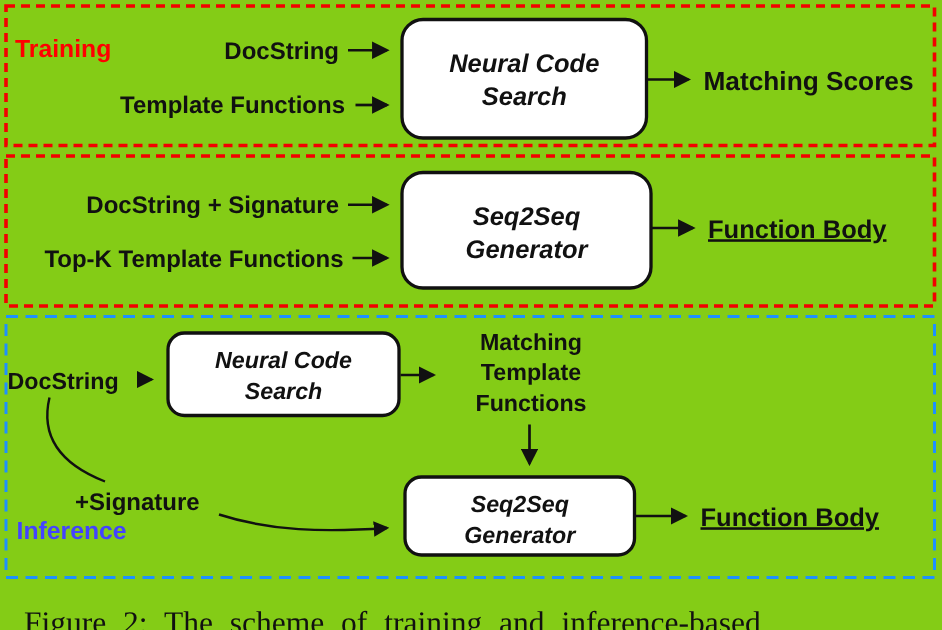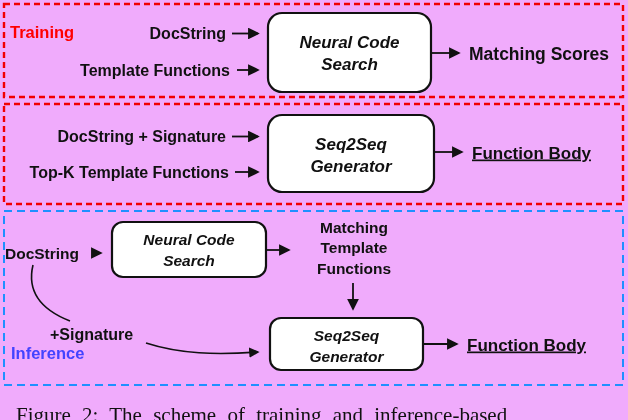--- a/index.html
+++ b/index.html
@@ -1,17 +1,17 @@
 <!DOCTYPE html>
 <html><head>
 <meta charset="utf-8">
 <style>
   html,body { margin:0; padding:0; background:#ffffff; }
   #figure {
-    position:relative; width:628px; height:420px; background:#f0abfc;
+    position:relative; width:628px; height:420px; background:#84cc16;
     font-family:"Liberation Sans", sans-serif; overflow:hidden;
   }
   svg text {
     font-family:"Liberation Sans", sans-serif;
     font-weight:bold; fill:#111111;
   }
   .io-label   { font-size:16px; }
   .io-label-s { font-size:15.5px; }
   .out-label  { font-size:17.5px; }
   .out-label-u{ font-size:17px; text-decoration:underline; }

